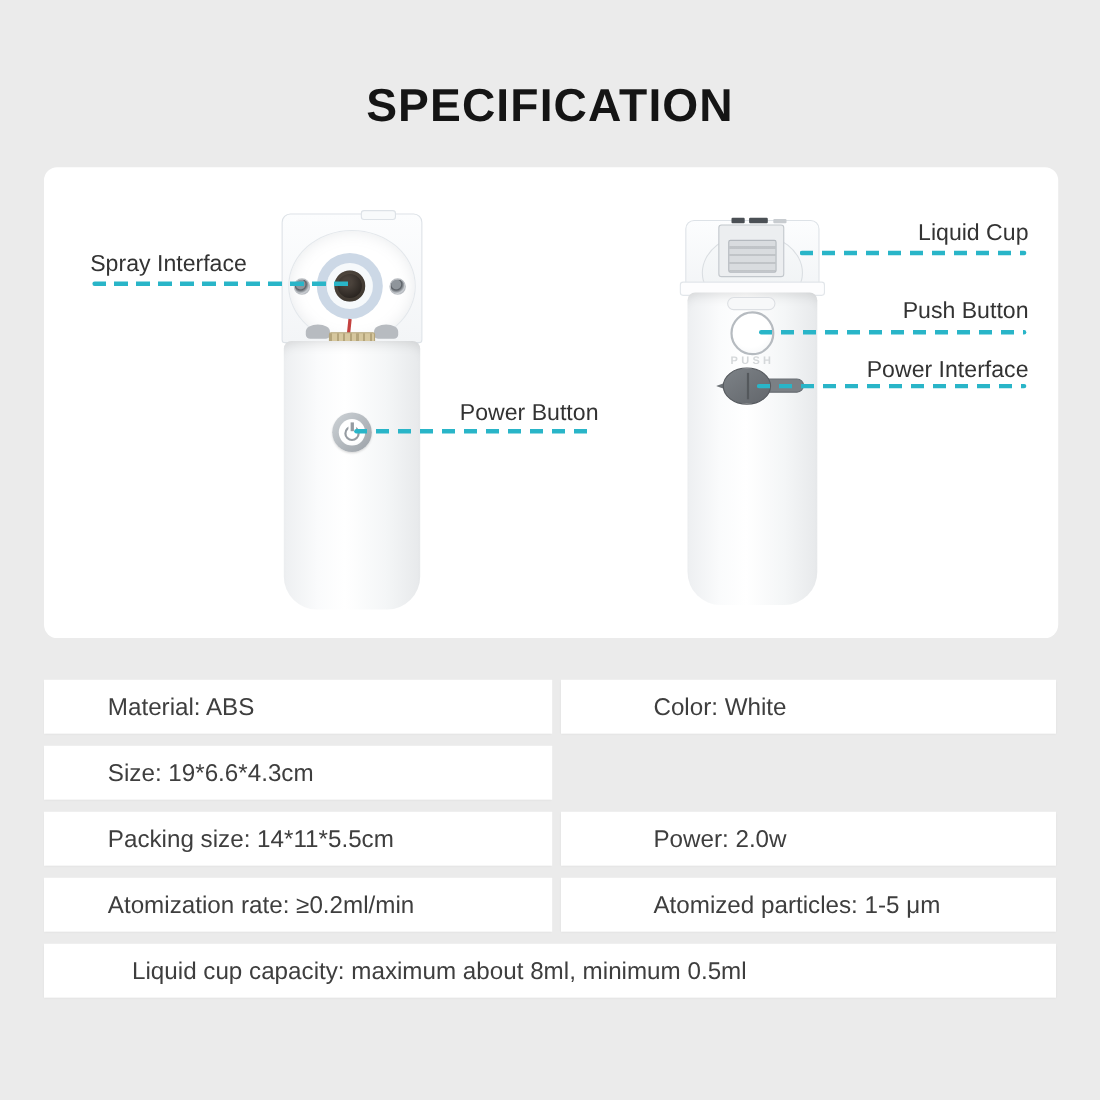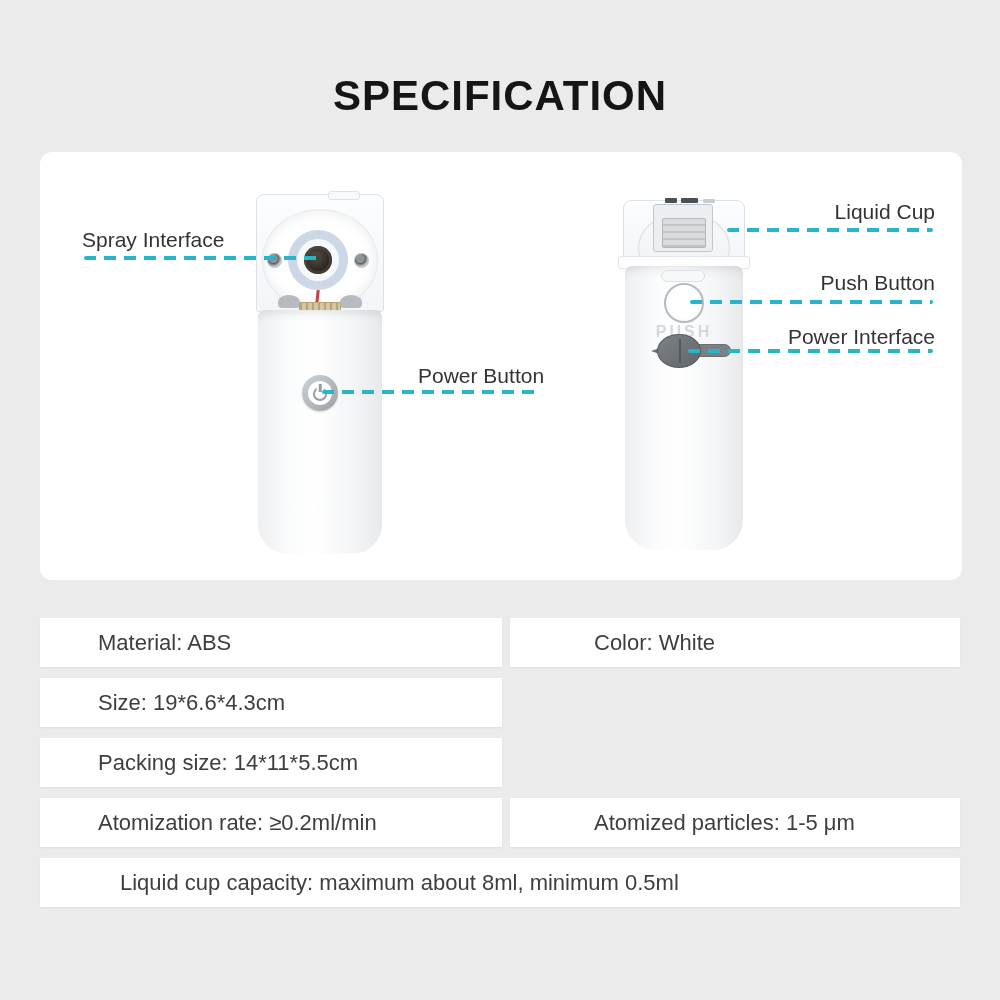--- a/index.html
+++ b/index.html
@@ -93,21 +93,21 @@
   .rim{
     position:absolute;background:#fdfdfe;border:1.5px solid #e2e6ea;border-radius:3px;
   }
   .tab{position:absolute;border:1.5px solid #dcdfe3;background:#f7f8f9;border-radius:6px;}
   .push-btn{
     position:absolute;border-radius:50%;border:2px solid #b6bbc0;
     background:radial-gradient(circle at 45% 40%,#ffffff 55%,#f0f2f4 100%);
   }
   .push-word{
     position:absolute;width:100%;text-align:center;
-    font-size:16px;font-weight:bold;letter-spacing:3px;color:#d5d8da;
+    font-size:10px;font-weight:bold;letter-spacing:3px;color:#d5d8da;
   }
   .plug-main{
     position:absolute;border-radius:50%;
     background:linear-gradient(145deg,#7d8287 0%,#62666b 100%);
     border:1px solid #565a5f;
   }
   .plug-main::after{
     content:"";position:absolute;left:50%;top:4px;bottom:4px;width:2px;background:#54585c;
   }
   .plug-tail{position:absolute;background:#7b8085;border:1px solid #6a6f74;border-radius:7px;}
@@ -200,20 +200,23 @@
       <span>Color: White</span>
     </div>
 
   <div class="spec l" style="top:678px;">
       <span>Size: 19*6.6*4.3cm</span>
     </div>
 
   <div class="spec l" style="top:738px;">
       <span>Packing size: 14*11*5.5cm</span>
     </div>
+  <div class="spec r" style="top:738px;">
+      <span>Power: 2.0w</span>
+    </div>
 
   <div class="spec l" style="top:798px;text-align:center;">
       <span>Atomization rate: ≥0.2ml/min</span>
     </div>
   <div class="spec r" style="top:798px;">
       <span>Atomized particles: 1-5 μm</span>
     </div>
 
   <div class="spec f" style="top:858px;">
       <span>Liquid cup capacity: maximum about 8ml, minimum 0.5ml</span>

